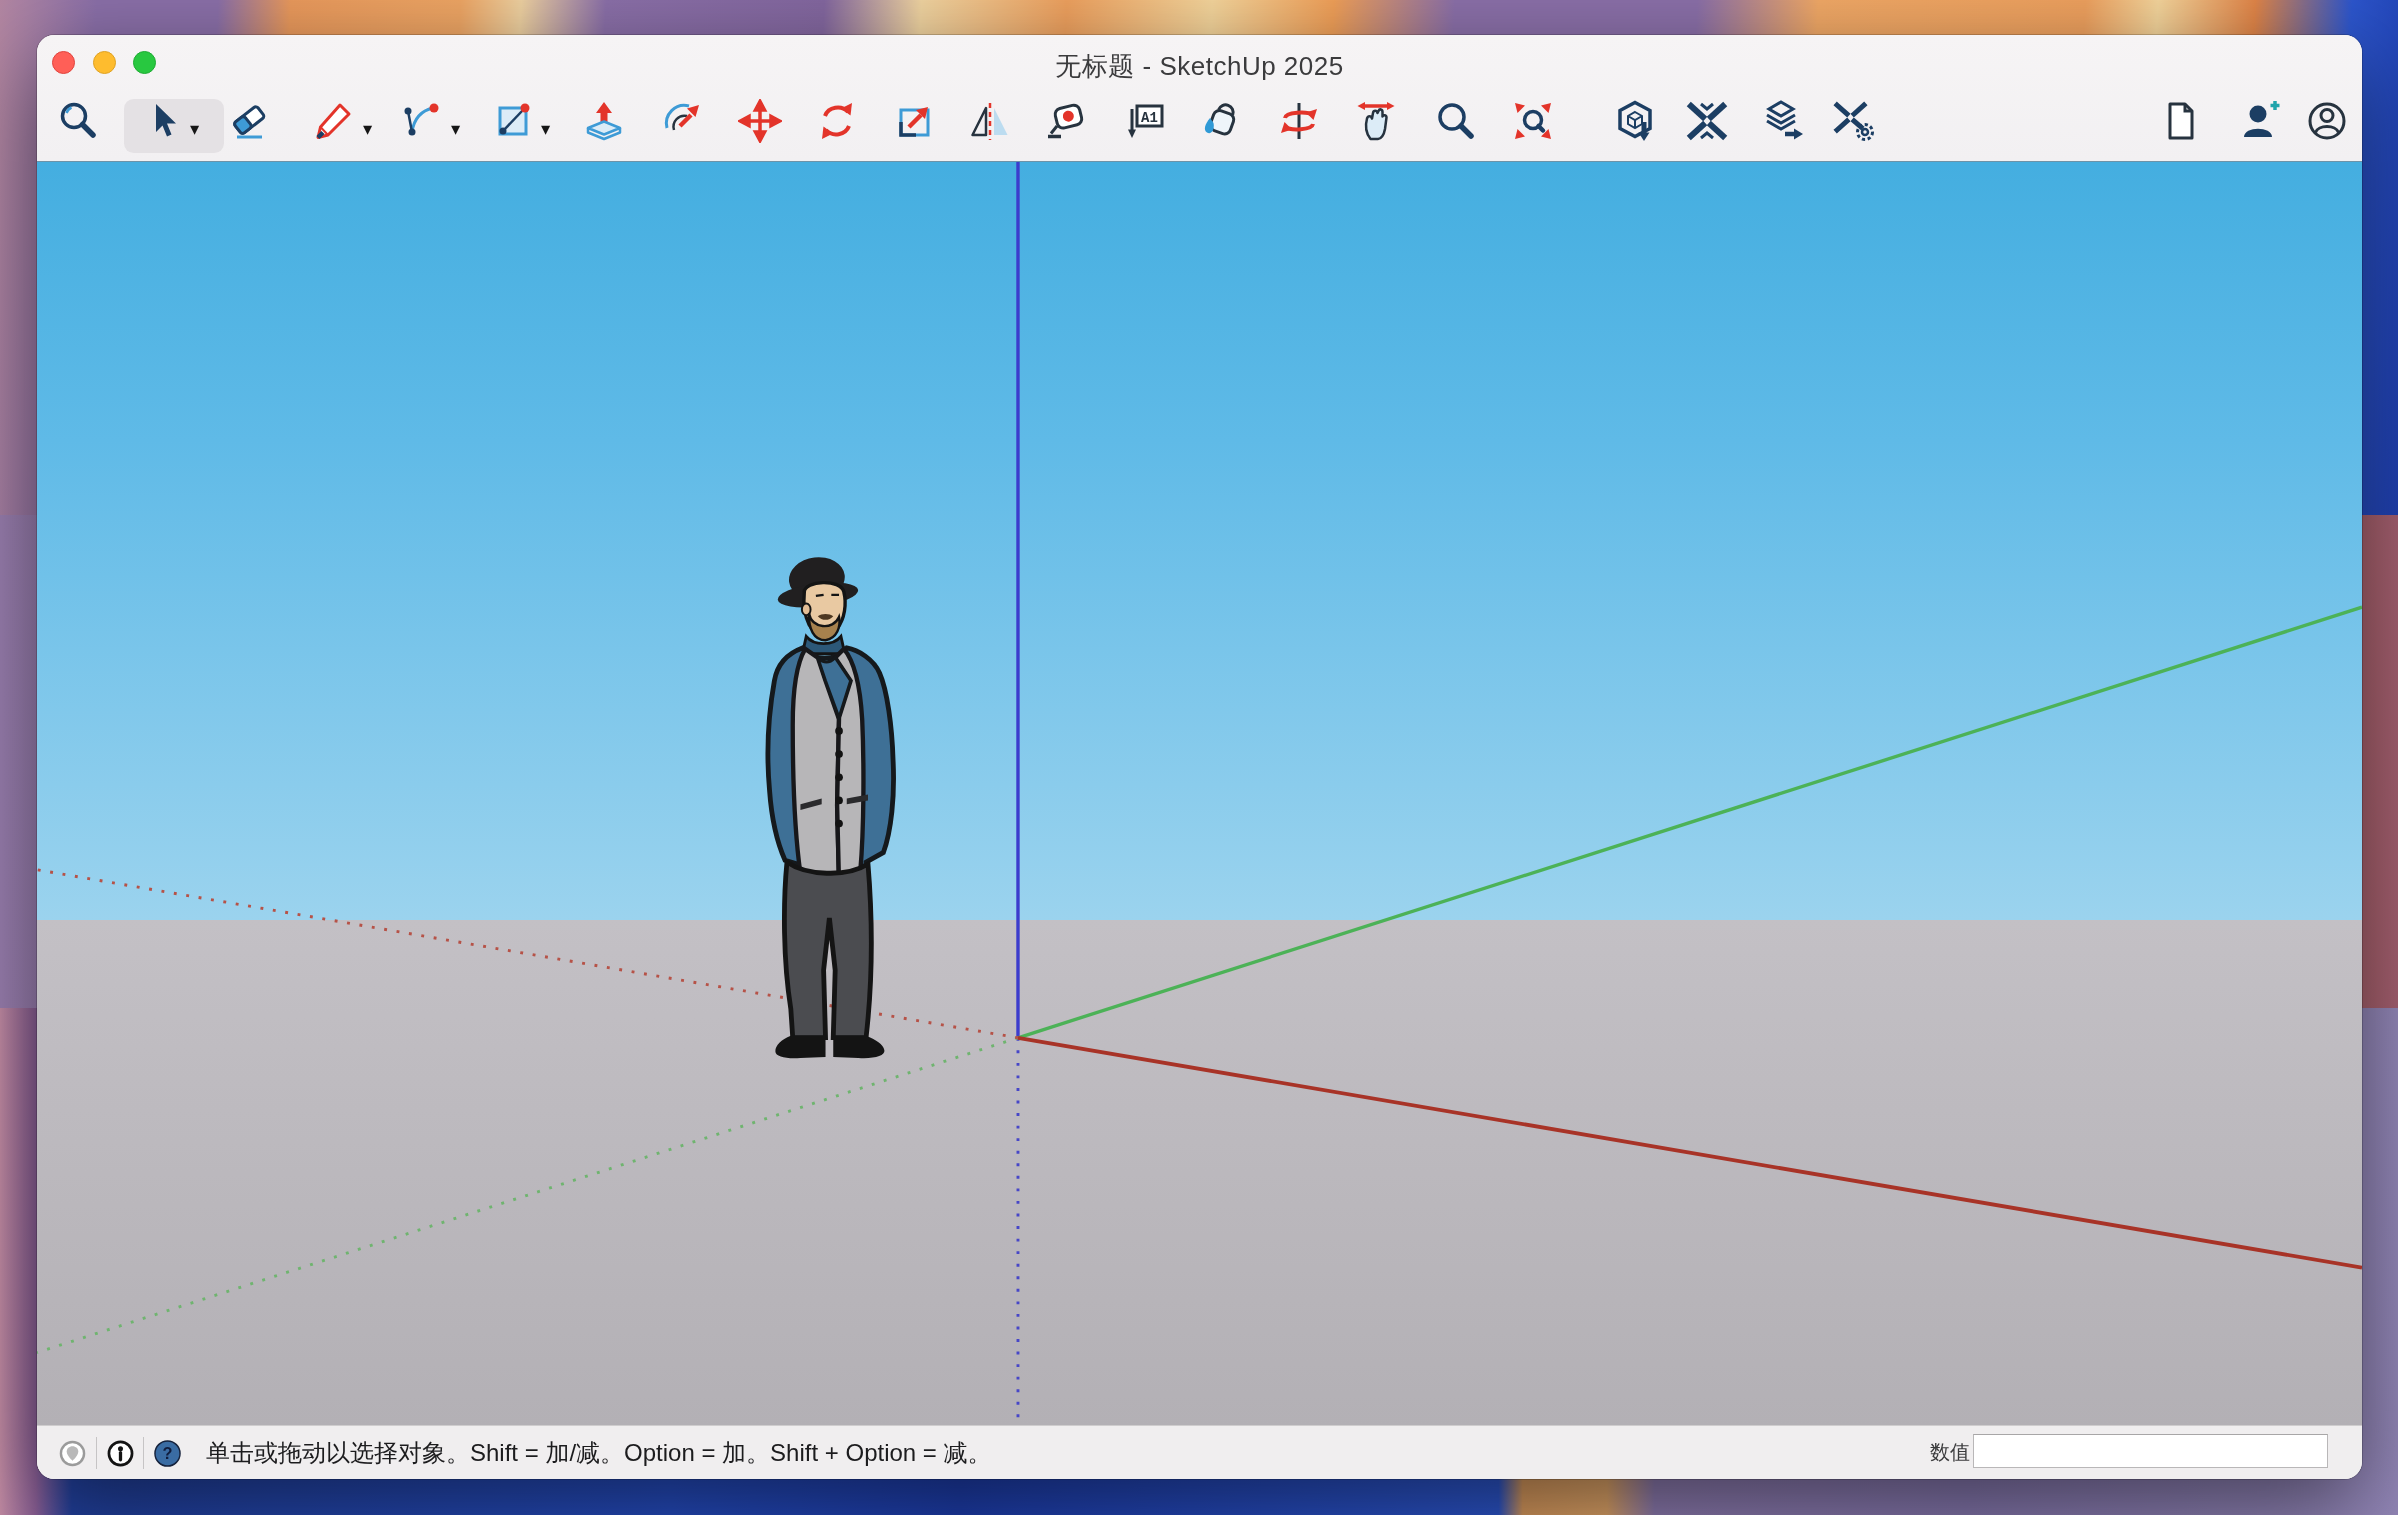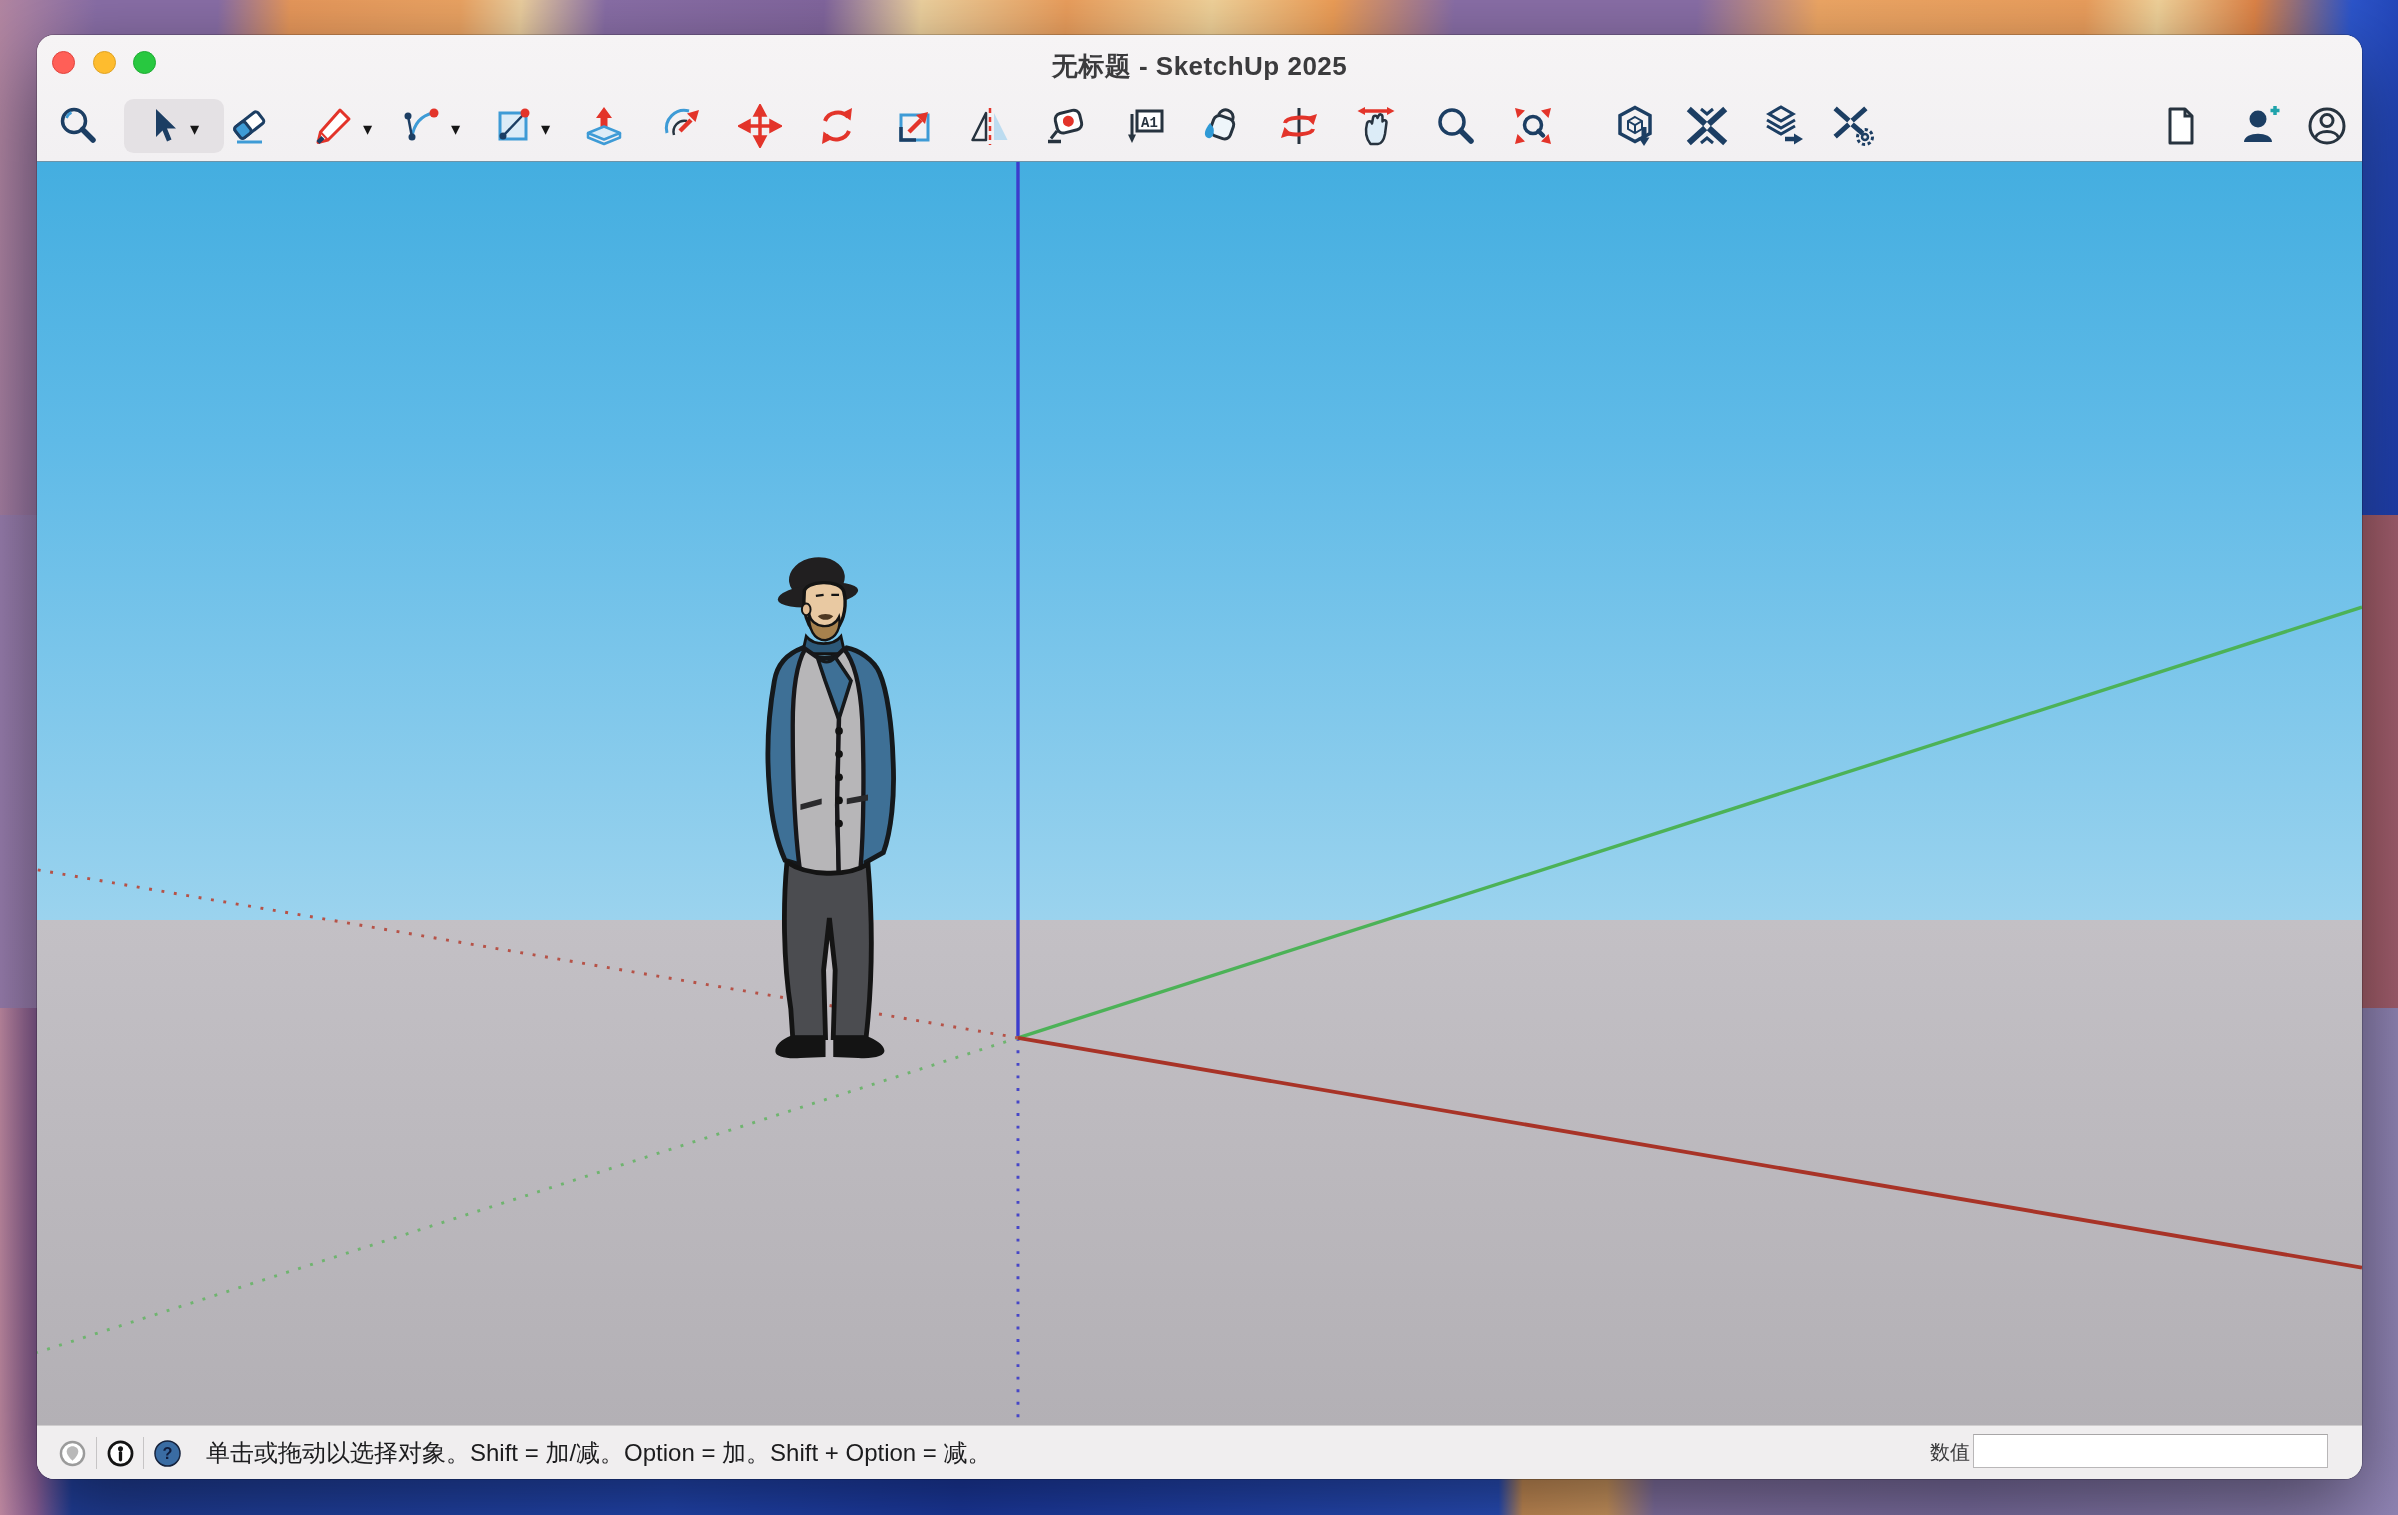--- a/index.html
+++ b/index.html
@@ -16,23 +16,23 @@
     border-radius:17.4px;overflow:hidden;background:#f4f2f3;
     box-shadow:0 29px 87px rgba(0,0,0,.5),0 0 0 1px rgba(0,0,0,.18);}
   
   #header{position:absolute;left:0;top:0;width:100%;height:126px;
     background:linear-gradient(#f6f4f5,#f2f0f2);border-bottom:1.9px solid #6d93a8;}
   .tl{position:absolute;top:16.4px;width:21px;height:21px;border-radius:50%;}
   #tl-close{left:15.4px;background:#ff5f57;border:1px solid #e0443e;}
   #tl-min{left:56px;background:#febc2e;border:1px solid #dea123;}
   #tl-zoom{left:96px;background:#28c840;border:1px solid #1eaa33;}
   #title{position:absolute;left:0;top:13.5px;width:100%;text-align:center;
-    font-size:26px;font-weight:bold;color:#3b3b3d;letter-spacing:0.5px;}
+    font-size:26px;font-weight:normal;color:#3b3b3d;letter-spacing:0.5px;}
   .tbtn{position:absolute;top:64px;width:54px;height:54px;display:flex;
-    align-items:center;justify-content:center;border-radius:9.7px;}
+    justify-content:center;border-radius:9.7px;}
   .tbtn.active{background:#e4e1e4;}
   .chev{position:absolute;top:85px;width:21px;text-align:center;font-size:18.3px;
     color:#161616;line-height:1;}
   
   #viewport{position:absolute;left:0;top:127px;width:2325px;height:1264px;
     background:linear-gradient(#44aee0 0%,#5fbae7 22%,#9bd3ee 60%,#cdeaf6 397px,#c3c0c5 398px,#b3b0b5 100%);}
   #axes,#person{position:absolute;}
   #axes{left:0;top:0;}
   #person{left:721px;top:393px;}
   

